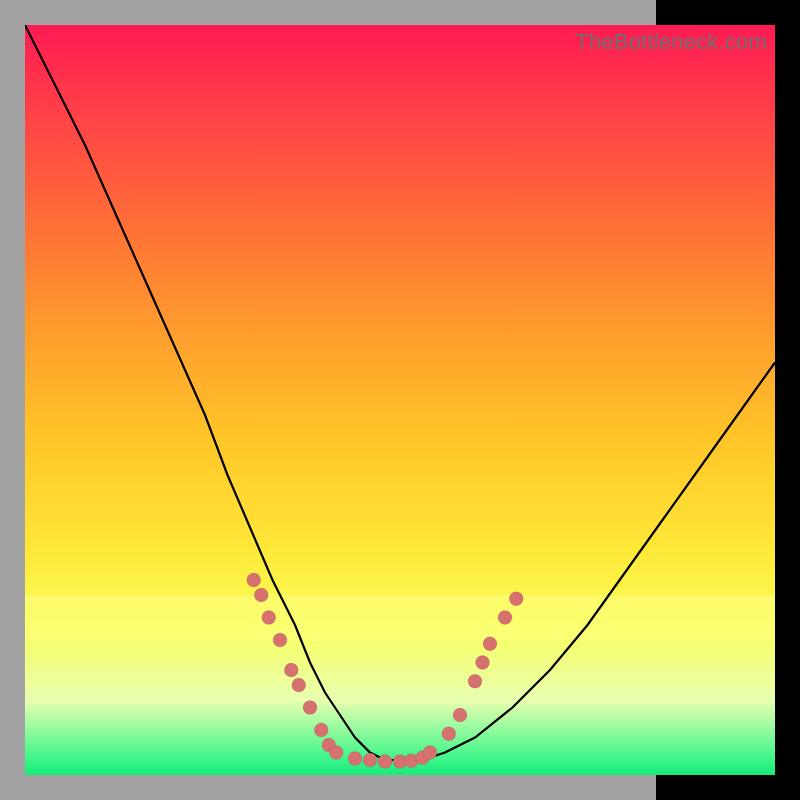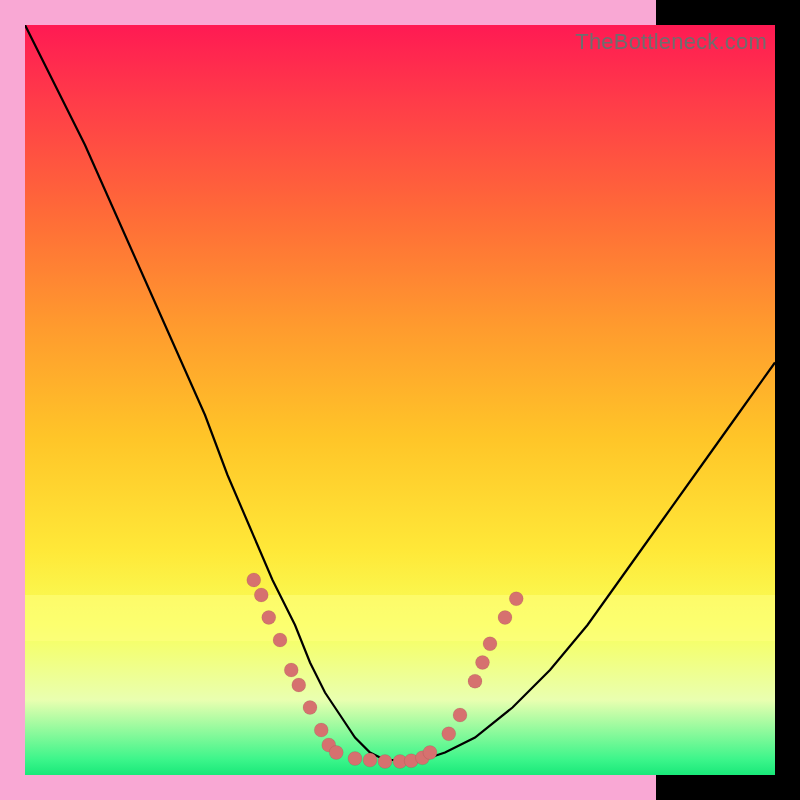--- a/index.html
+++ b/index.html
@@ -10,21 +10,21 @@
     overflow: hidden;
     background: #000;
     font-family: Arial, Helvetica, sans-serif;
   }
   .frame {
     position: absolute;
     left: 0;
     top: 0;
     width: 656px;
     height: 800px;
-    background: #f9a8d4;
+    background: #a3a3a3;
   }
   .plot {
     position: absolute;
     left: 25px;
     top: 25px;
     width: 750px;
     height: 750px;
     background: linear-gradient(to bottom,
       #ff1a53 0%,
       #ff3b49 10%,

